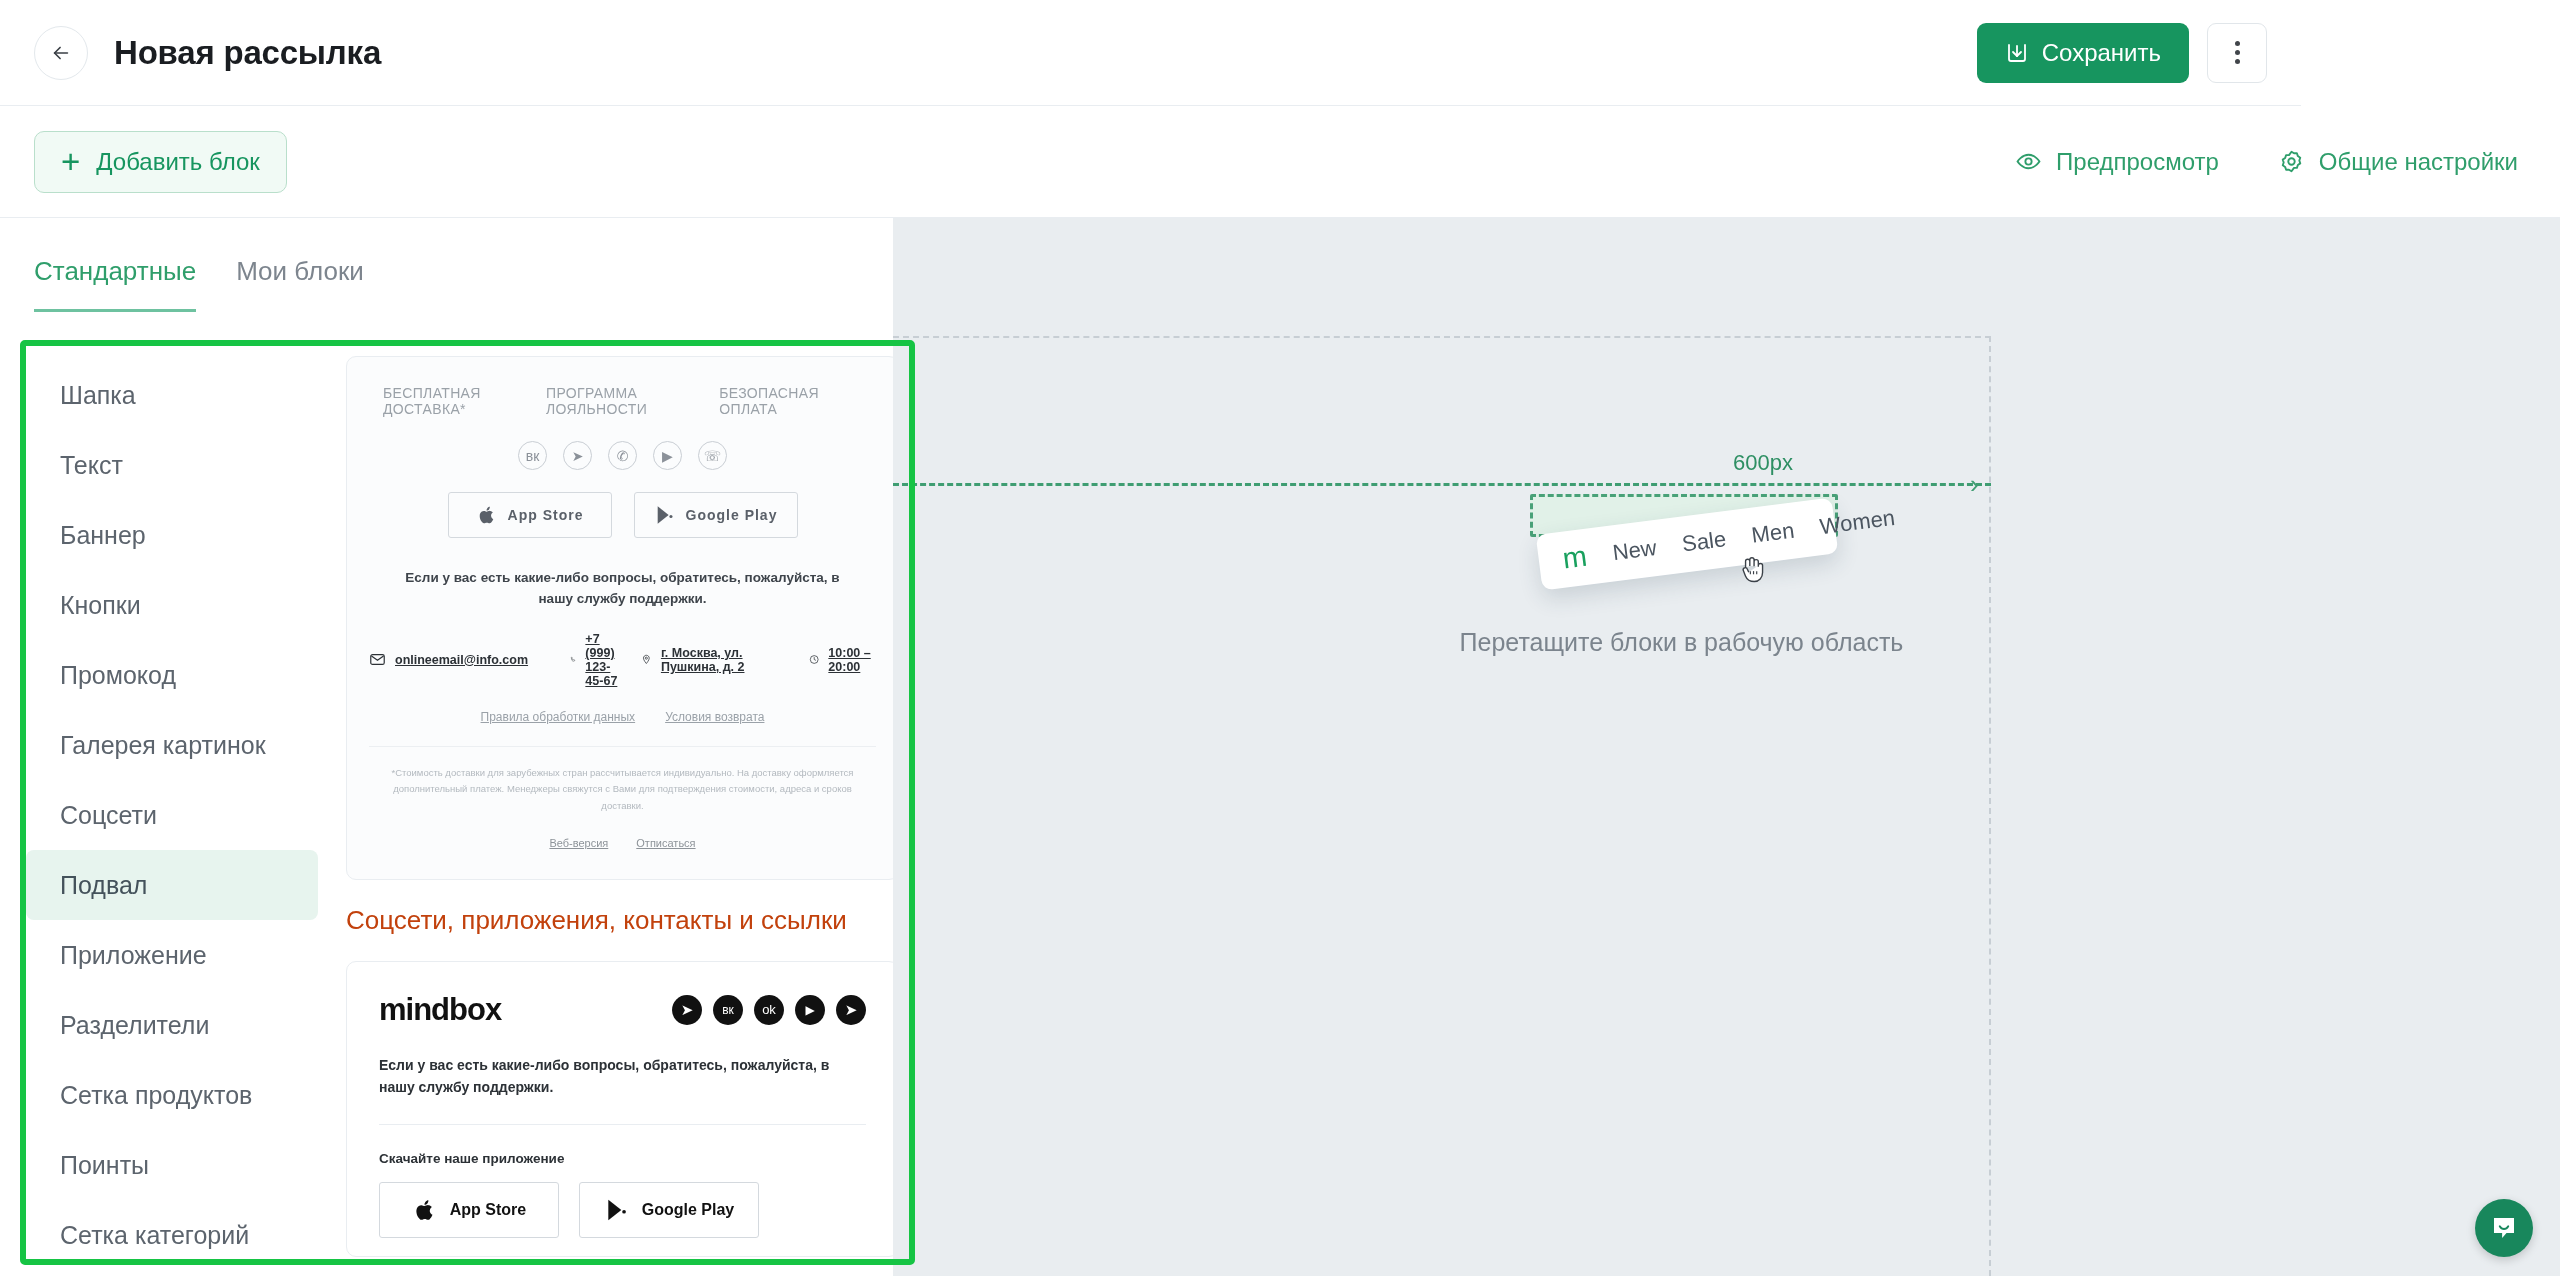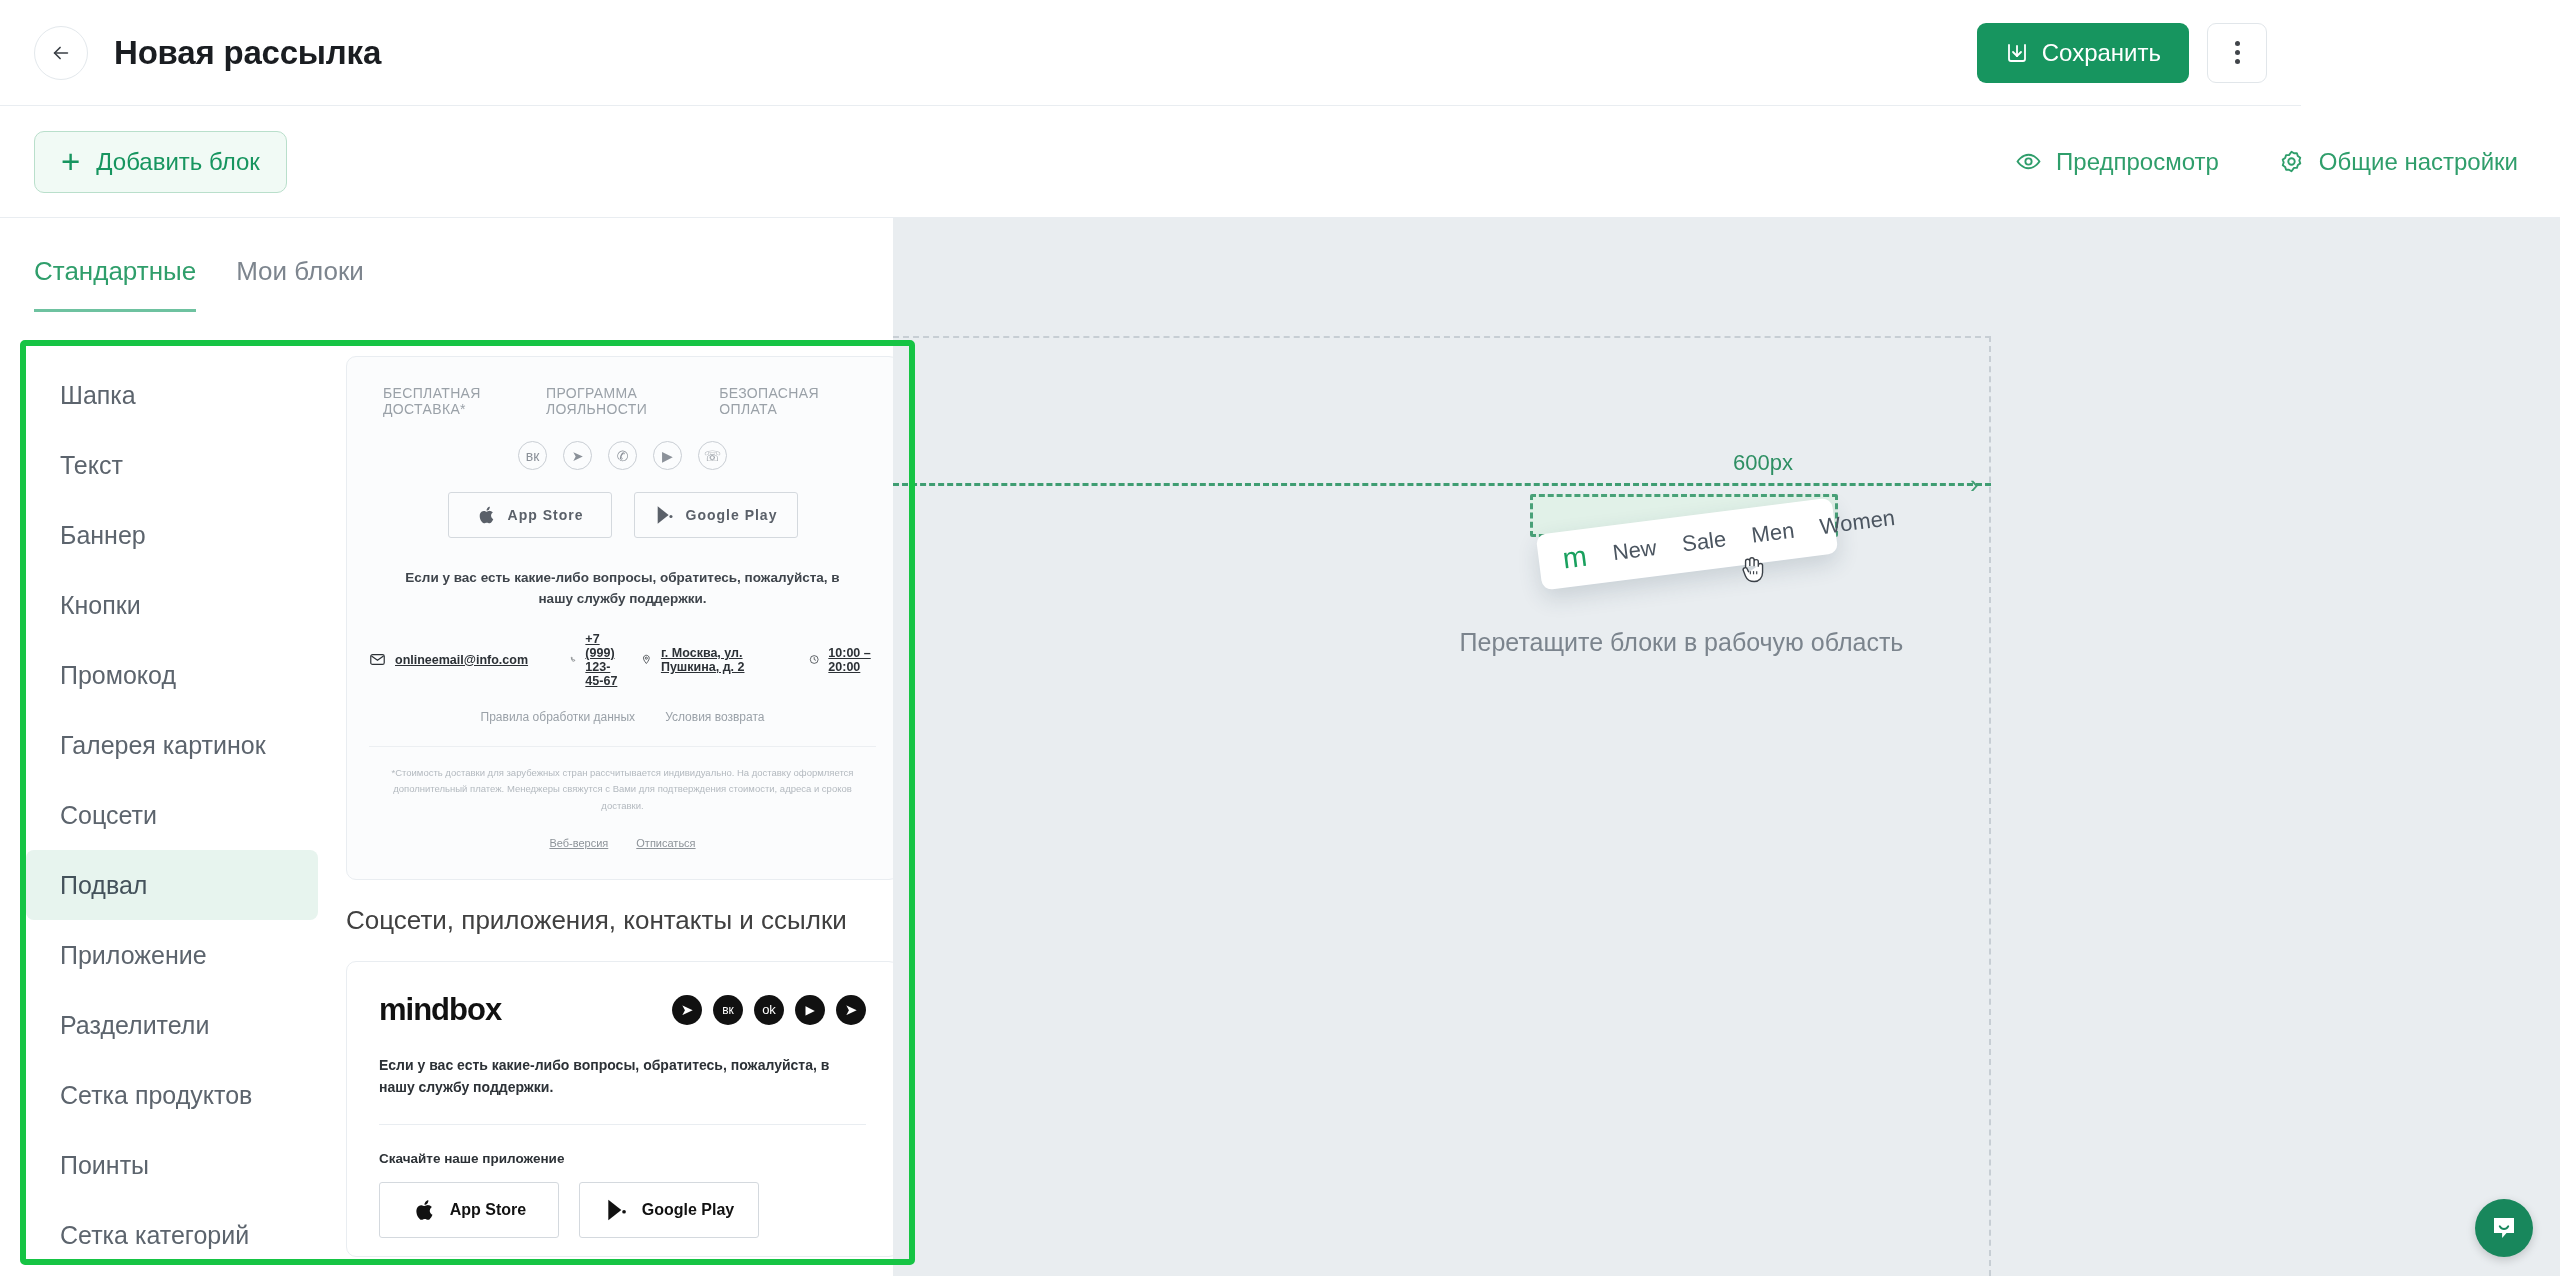--- a/index.html
+++ b/index.html
@@ -135,34 +135,34 @@
   .fm-contacts {
     margin-top: 22px; display: flex; flex-direction: row; gap: 16px; align-items: center;
   }
   .fm-crow { display: flex; gap: 42px; }
   .fm-citem { display: flex; align-items: center; gap: 9px; font-size: 12.5px; color: #2c3136; }
   .fm-citem span { text-decoration: underline; font-weight: 600; }
   .fm-policy {
     margin-top: 22px; display: flex; justify-content: center; gap: 30px;
     font-size: 12px; color: #9aa1a8;
   }
-  .fm-policy span { }
+  .fm-policy span { text-decoration: underline; }
   .fm-divider { margin-top: 22px; border-top: 1px solid #eceff2; }
   .fm-legal {
     margin-top: 18px; text-align: center; font-size: 9.5px; color: #b3b9bf;
     line-height: 1.75; padding: 0 16px;
   }
   .fm-bottom {
     margin-top: 22px; display: flex; justify-content: center; gap: 28px;
     font-size: 11px; color: #8d9399; padding-bottom: 12px;
   }
   .fm-bottom span { text-decoration: underline; }
 
   .prev-caption {
-    margin-top: 22px; font-size: 26px; color: #404040; line-height: 1.42;
+    margin-top: 22px; font-size: 26px; color: #c2410c; line-height: 1.42;
   }
 
   
   .mb-head { display: flex; align-items: center; justify-content: space-between; padding: 12px 10px 0 10px; }
   .mb-logo { font-size: 31px; font-weight: 600; color: #111; letter-spacing: -1px; }
   .mb-socials { display: flex; gap: 11px; }
   .mb-soc {
     width: 30px; height: 30px; border-radius: 50%; background: #111;
     display: flex; align-items: center; justify-content: center;
     color: #fff; font-size: 15px;

